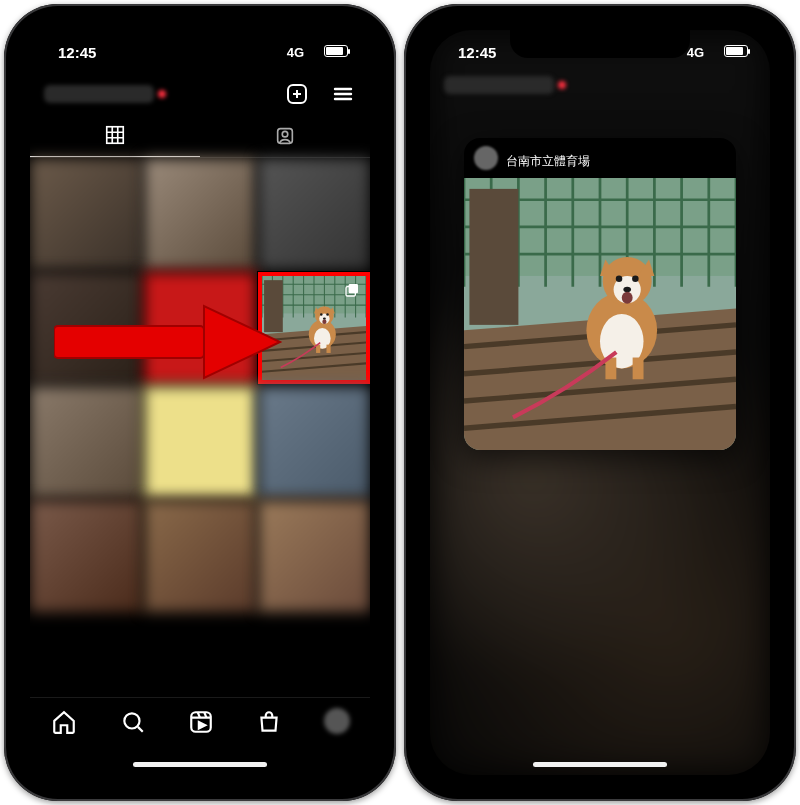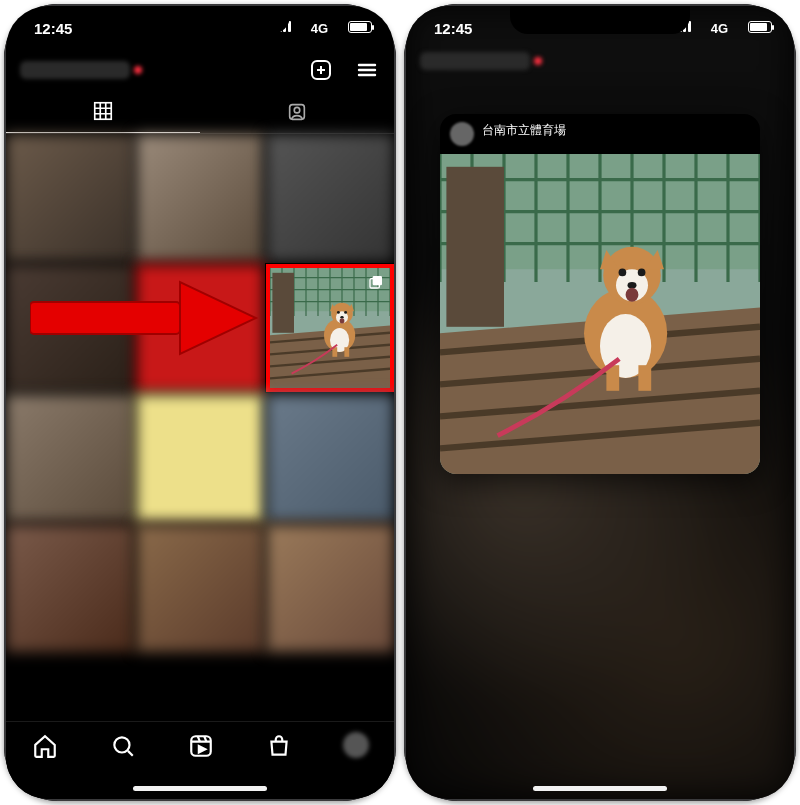--- a/index.html
+++ b/index.html
@@ -11,21 +11,21 @@
     justify-content: center;
     gap: 8px;
     padding: 4px;
     font-family: -apple-system, "Helvetica Neue", Arial, sans-serif;
   }
   .phone {
     width: 392px;
     height: 797px;
     background: #000;
     border-radius: 54px;
-    padding: 2px;
+    padding: 26px;
     position: relative;
     box-shadow: inset 0 0 0 2px #3a3a3c, 0 2px 6px rgba(0,0,0,.4);
   }
   .screen {
     width: 100%;
     height: 100%;
     background: #000;
     border-radius: 42px;
     overflow: hidden;
     position: relative;
@@ -147,21 +147,21 @@
   }
   .popup{
     position:absolute;left:34px;right:34px;top:108px;
     z-index:20;
   }
   .preview{
     background:#000;border-radius:16px;overflow:hidden;
     box-shadow:0 8px 30px rgba(0,0,0,.6);
   }
   .preview-header{
-    display:flex;align-items:flex-start;gap:8px;
+    display:flex;align-items:flex-end;gap:8px;
     padding:8px 10px;color:#fff;font-size:12px;font-family:Liberation Serif, serif;
   }
   .mini-ava{width:24px;height:24px;border-radius:50%;background:#666;filter:blur(1px);}
   .preview-img{width:100%;aspect-ratio:1/1;}
 
   .menu{
     margin-top:12px;
     margin-left:82px;
     width:214px;
     background:#2c2c2e;

